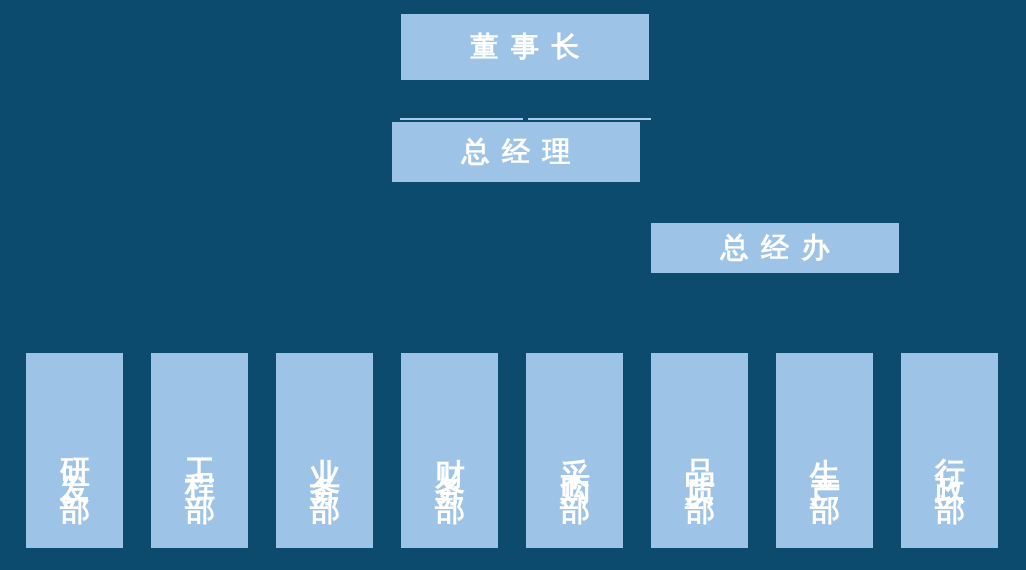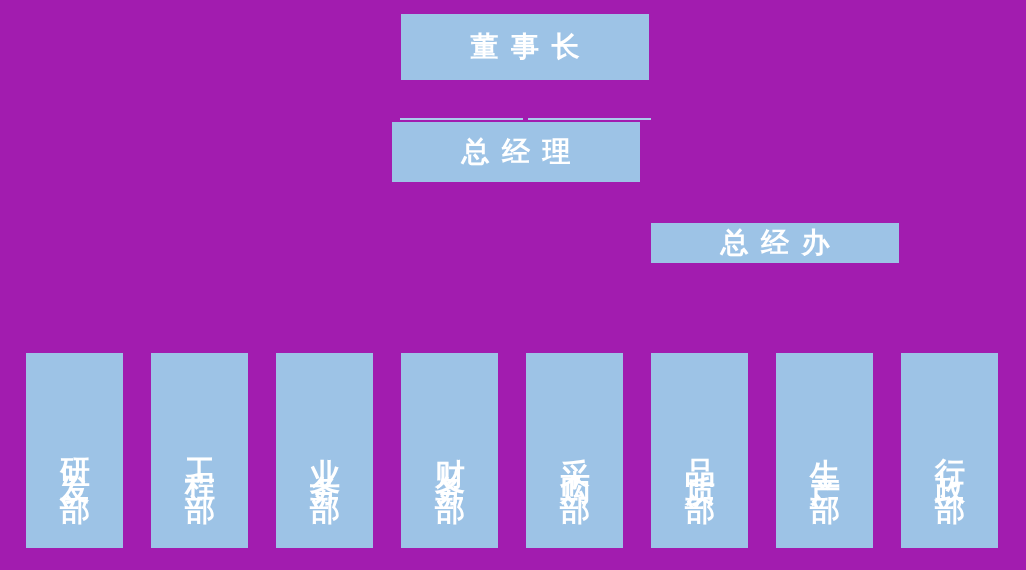--- a/index.html
+++ b/index.html
@@ -6,42 +6,42 @@
     --fill: #9DC3E6;
     --text: #FFFFFF;
     --connector: #A9CBEA;
   }
   * { margin: 0; padding: 0; box-sizing: border-box; }
   html, body { background: #ffffff; }
   .canvas {
     position: relative;
     width: 1026px;
     height: 570px;
-    background: #a21caf;
+    background: #0c4a6e;
     overflow: hidden;
     font-family: "DejaVu Sans", "Liberation Sans", sans-serif;
   }
   .box {
     position: absolute;
     background: var(--fill);
     color: var(--text);
     font-weight: bold;
     display: flex;
     align-items: center;
     justify-content: center;
     text-align: center;
   }
   .box.horizontal {
     font-size: 28px;
     letter-spacing: 0.45em;
     text-indent: 0.45em; 
   }
   .node-chairman { left: 401px; top: 14px;  width: 248px; height: 66px; }
   .node-gm       { left: 392px; top: 122px; width: 248px; height: 60px; }
-  .node-gmo      { left: 651px; top: 223px; width: 248px; height: 40px; font-size: 27px; }
+  .node-gmo      { left: 651px; top: 223px; width: 248px; height: 50px; font-size: 27px; }
 
   .connector-seg {
     position: absolute;
     top: 118px;
     height: 2px;
     background: var(--connector);
   }
   .connector-left  { left: 400px; width: 123px; }
   .connector-right { left: 528px; width: 123px; }
 

